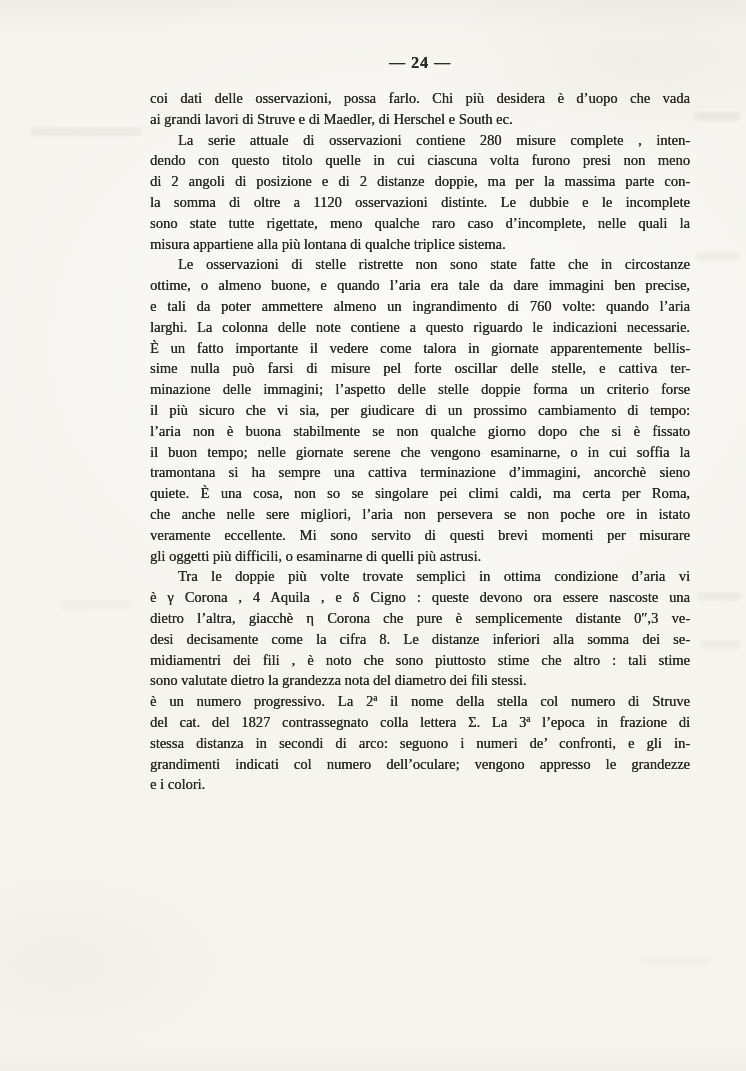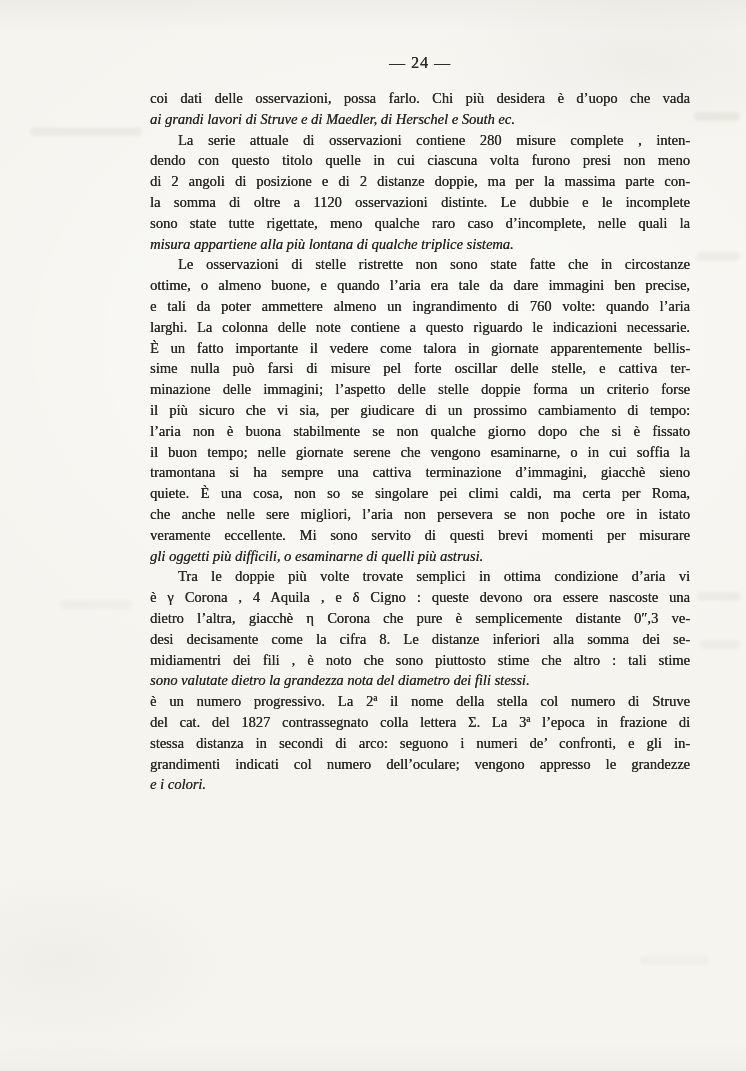--- a/index.html
+++ b/index.html
@@ -17,39 +17,39 @@
     color:var(--ink,#2c2a26);
     font-family:"Liberation Serif","DejaVu Serif",serif;
     overflow:hidden;
   }
   .folio{
     position:absolute;
     left:150px;top:54px;width:540px;
     text-align:center;
     font-size:16px;
     letter-spacing:1px;
-    font-weight:normal;
+    font-weight:bold;
     color:var(--ink,#2c2a26);
     text-shadow:0.2px 0 0 currentColor;
   }
   .text-block{
     position:absolute;
     left:150px;top:88px;width:540px;
     font-size:14.5px;
     line-height:20.8px;
     text-shadow:0.25px 0 0 currentColor;
   }
   .line{
     height:20.8px;
     text-align:justify;
     text-align-last:justify;
     white-space:normal;
   }
   .line.indent{text-indent:28px;}
-  .line.last{text-align-last:left;font-style:italic;}
+  .line.last{text-align-last:left;}
   .smudge{
     position:absolute;
     height:9px;
     border-radius:5px;
     background:#878270;
     filter:blur(1.4px);
     pointer-events:none;
   }
 </style>
 </head>
@@ -71,21 +71,21 @@
       <div class="line indent">Le osservazioni di stelle ristrette non sono state fatte che in circostanze</div>
       <div class="line">ottime, o almeno buone, e quando l’aria era tale da dare immagini ben precise,</div>
       <div class="line">e tali da poter ammettere almeno un ingrandimento di 760 volte: quando l’aria</div>
       <div class="line">larghi. La colonna delle note contiene a questo riguardo le indicazioni necessarie.</div>
       <div class="line">È un fatto importante il vedere come talora in giornate apparentemente bellis-</div>
       <div class="line">sime nulla può farsi di misure pel forte oscillar delle stelle, e cattiva ter-</div>
       <div class="line">minazione delle immagini; l’aspetto delle stelle doppie forma un criterio forse</div>
       <div class="line">il più sicuro che vi sia, per giudicare di un prossimo cambiamento di tempo:</div>
       <div class="line">l’aria non è buona stabilmente se non qualche giorno dopo che si è fissato</div>
       <div class="line">il buon tempo; nelle giornate serene che vengono esaminarne, o in cui soffia la</div>
-      <div class="line">tramontana si ha sempre una cattiva terminazione d’immagini, giacchè sieno</div>
+      <div class="line">tramontana si ha sempre una cattiva terminazione d’immagini, ancorchè sieno</div>
       <div class="line">quiete. È una cosa, non so se singolare pei climi caldi, ma certa per Roma,</div>
       <div class="line">che anche nelle sere migliori, l’aria non persevera se non poche ore in istato</div>
       <div class="line">veramente eccellente. Mi sono servito di questi brevi momenti per misurare</div>
       <div class="line last">gli oggetti più difficili, o esaminarne di quelli più astrusi.</div>
       <div class="line indent">Tra le doppie più volte trovate semplici in ottima condizione d’aria vi</div>
       <div class="line">è γ Corona , 4 Aquila , e δ Cigno : queste devono ora essere nascoste una</div>
       <div class="line">dietro l’altra, giacchè η Corona che pure è semplicemente distante 0″,3 ve-</div>
       <div class="line">desi decisamente come la cifra 8. Le distanze inferiori alla somma dei se-</div>
       <div class="line">midiamentri dei fili , è noto che sono piuttosto stime che altro : tali stime</div>
       <div class="line last">sono valutate dietro la grandezza nota del diametro dei fili stessi.</div>

